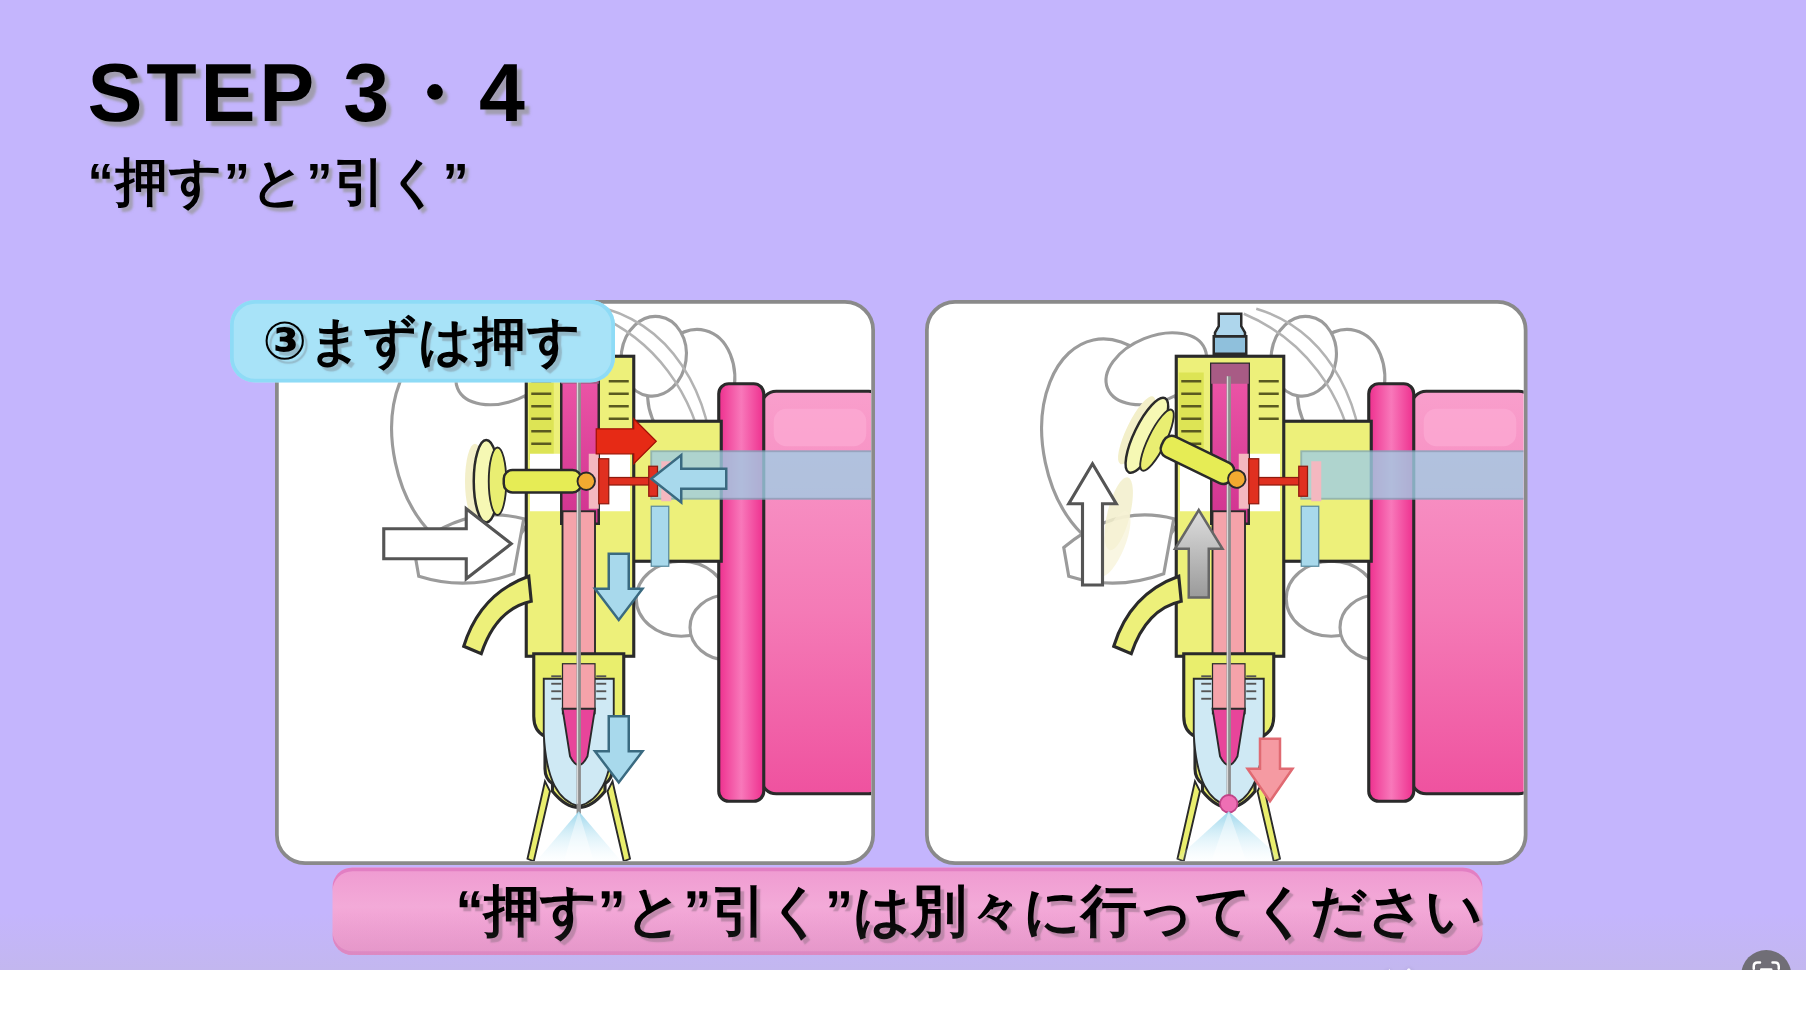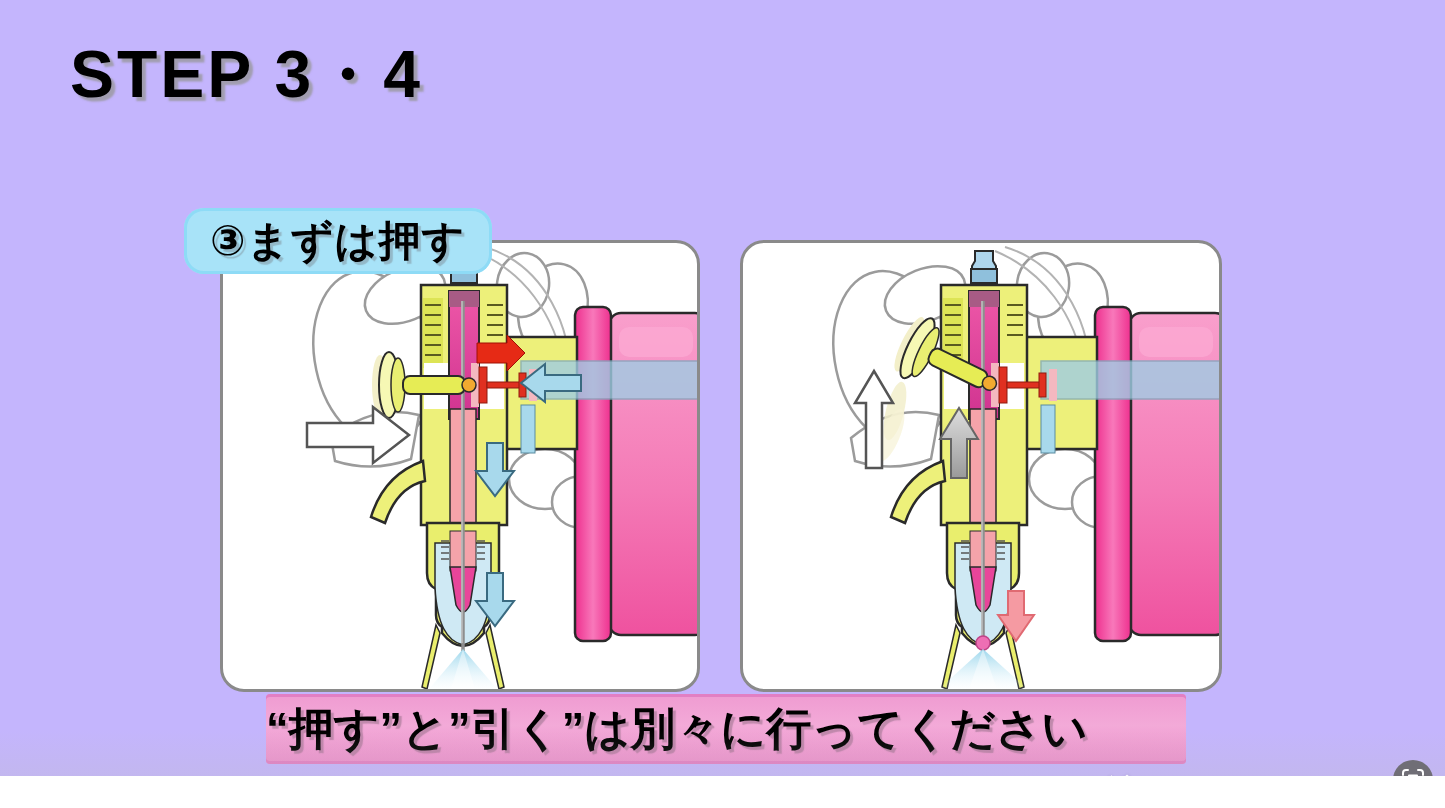--- a/index.html
+++ b/index.html
@@ -32,26 +32,26 @@
   
   .callout{
     position:absolute;top:208px;height:66px;line-height:66px;
     padding:0 26px;border-radius:20px;
     background:#a8e3f8;
     box-shadow:inset 0 0 0 3px #8edbf6;
     font-size:42px;font-weight:800;letter-spacing:1px;white-space:nowrap;
     text-shadow:3px 3px 1px rgba(130,150,160,.55);
     z-index:5;
   }
-  #callout3{left:184px;}
+  #callout3{left:184px;margin-top:32px;}
   #callout4{left:704px;}
   
   .note{
     position:absolute;left:266px;top:694px;width:920px;height:70px;
-    line-height:70px;text-align:left;border-radius:4px;
+    line-height:70px;text-align:right;border-radius:16px;
     background:linear-gradient(#ef9bd1,#f3aad8 45%,#ec8fcb);
     box-shadow:inset 0 3px 0 #e27fc3, inset 0 -3px 0 #e27fc3;
     font-size:45px;font-weight:800;white-space:nowrap;
     text-shadow:3px 3px 1px rgba(130,100,120,.45);
     z-index:6;
   }
   
   .bottombar{
     position:absolute;left:0;bottom:0;width:100%;height:46px;
     background:linear-gradient(to top, rgba(190,190,190,.22), rgba(255,255,255,0));
@@ -69,20 +69,21 @@
     background:rgba(100,100,100,.88);z-index:9;cursor:pointer;
     display:flex;align-items:center;justify-content:center;
   }
 </style>
 </head>
 <body>
 
 <div id="screen">
 
   <div class="title">STEP 3・4</div>
+  <div class="subtitle">“押す”と”引く”</div>
 
   <svg width="0" height="0" style="position:absolute" aria-hidden="true">
     <defs>
       <linearGradient id="gBottleBody" x1="0" y1="0" x2="0" y2="1">
         <stop offset="0" stop-color="#f99fcc"></stop>
           <stop offset="0.55" stop-color="#f47ab6"></stop>
           <stop offset="1" stop-color="#ef529f"></stop>
       </linearGradient>
       <linearGradient id="gBottleCap" x1="0" y1="0" x2="1" y2="0">
         <stop offset="0" stop-color="#ee2f8e"></stop>

